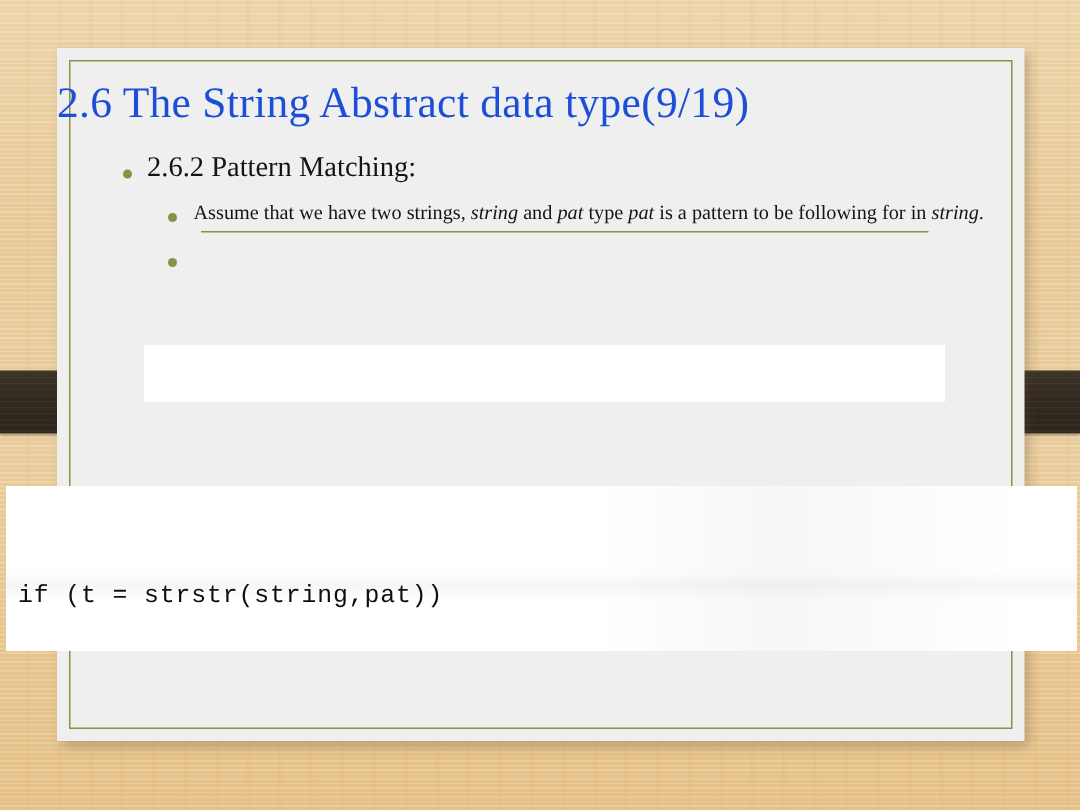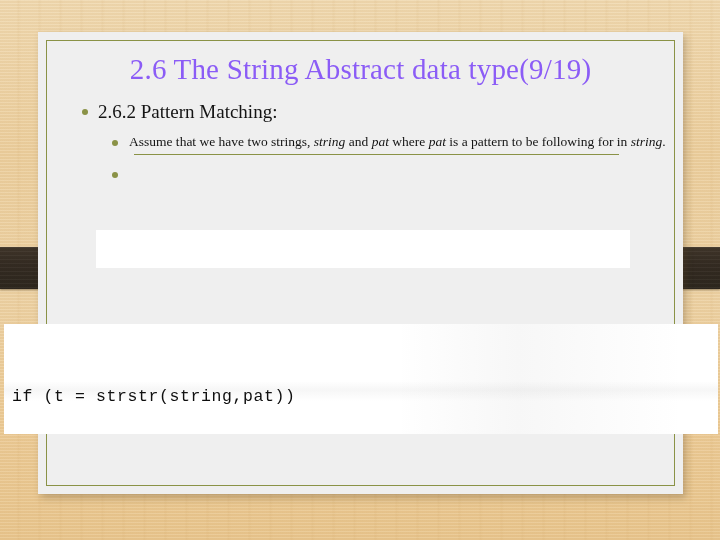--- a/index.html
+++ b/index.html
@@ -86,41 +86,40 @@
     border: 1px solid #8a9246;
     pointer-events: none;
   }
 
   
   #slide-title {
     position: absolute;
     left: 0;
     right: 0;
     top: 22px;
-    text-align: center;
     font-size: 29px;
     line-height: 1.05;
-    color: #8b5cf6;
+    color: #1d4ed8;
     letter-spacing: 0.2px;
     white-space: nowrap;
     font-family: "Liberation Serif", "DejaVu Serif", serif;
   }
 
   
   #body-list {
     position: absolute;
     left: 14px;
     top: 68px;
     right: 14px;
   }
 
   .bullet-row {
     position: relative;
     display: flex;
-    align-items: flex-start;
+    align-items: center;
   }
   .dot {
     flex: 0 0 auto;
     border-radius: 50%;
     background: #8a9246;
   }
   .bullet-text {
     color: #141414;
     font-family: "Liberation Serif", "DejaVu Serif", serif;
   }
@@ -206,21 +205,21 @@
 
     <div id="body-list">
 
       <div class="bullet-row lvl1">
         <span class="dot"></span>
         <span class="bullet-text">2.6.2 Pattern Matching:</span>
       </div>
 
       <div class="bullet-row lvl2">
         <span class="dot"></span>
-        <span class="bullet-text"><span>Assume that we have two strings, </span><i>string</i><span> and </span><i>pat</i><span> where </span><i>pat</i><span> is a pattern to be following for in </span><i>string</i><span>.</span></span>
+        <span class="bullet-text"><span>Assume that we have two strings, </span><i>string</i><span> and </span><i>pat</i><span> type </span><i>pat</i><span> is a pattern to be following for in </span><i>string</i><span>.</span></span>
       </div>
 
       <div id="rule-under-first"></div>
 
       <div class="bullet-row lvl2">
         <span class="dot"></span>
       </div>
 
       <div class="spacer-code1"></div>
 

